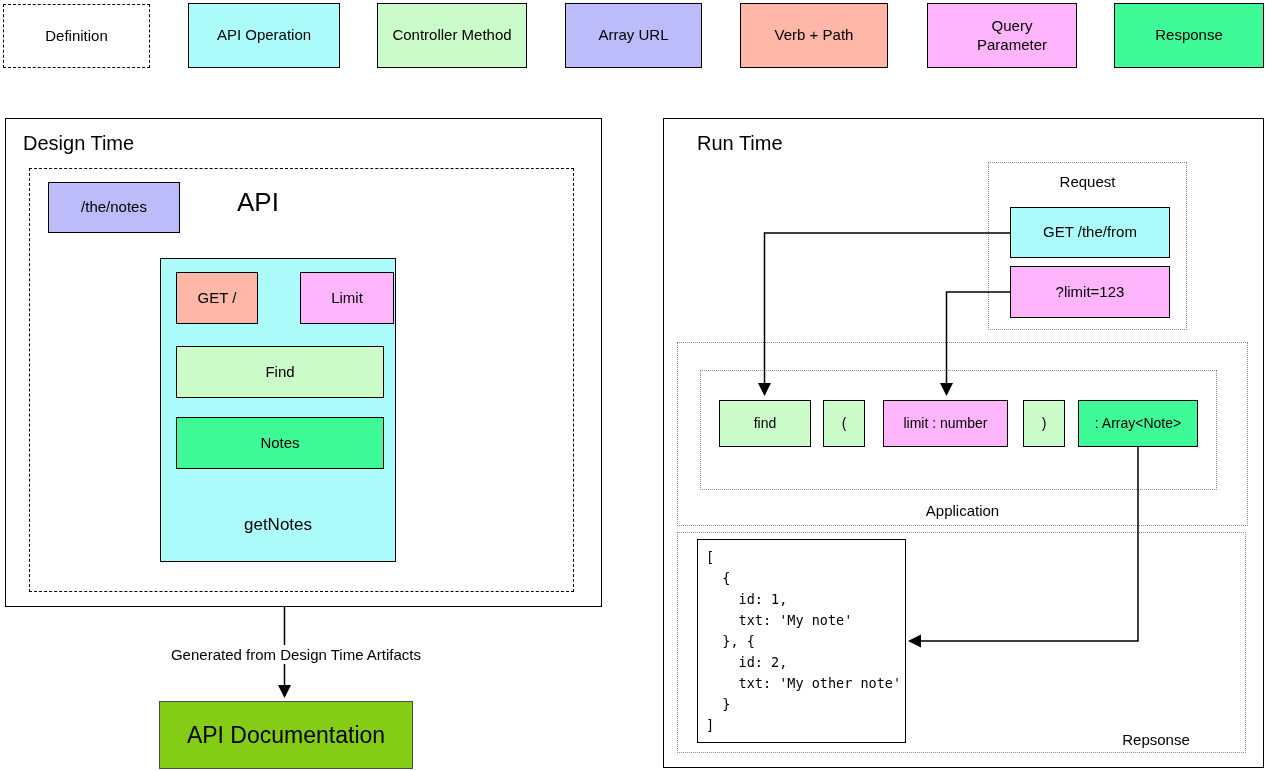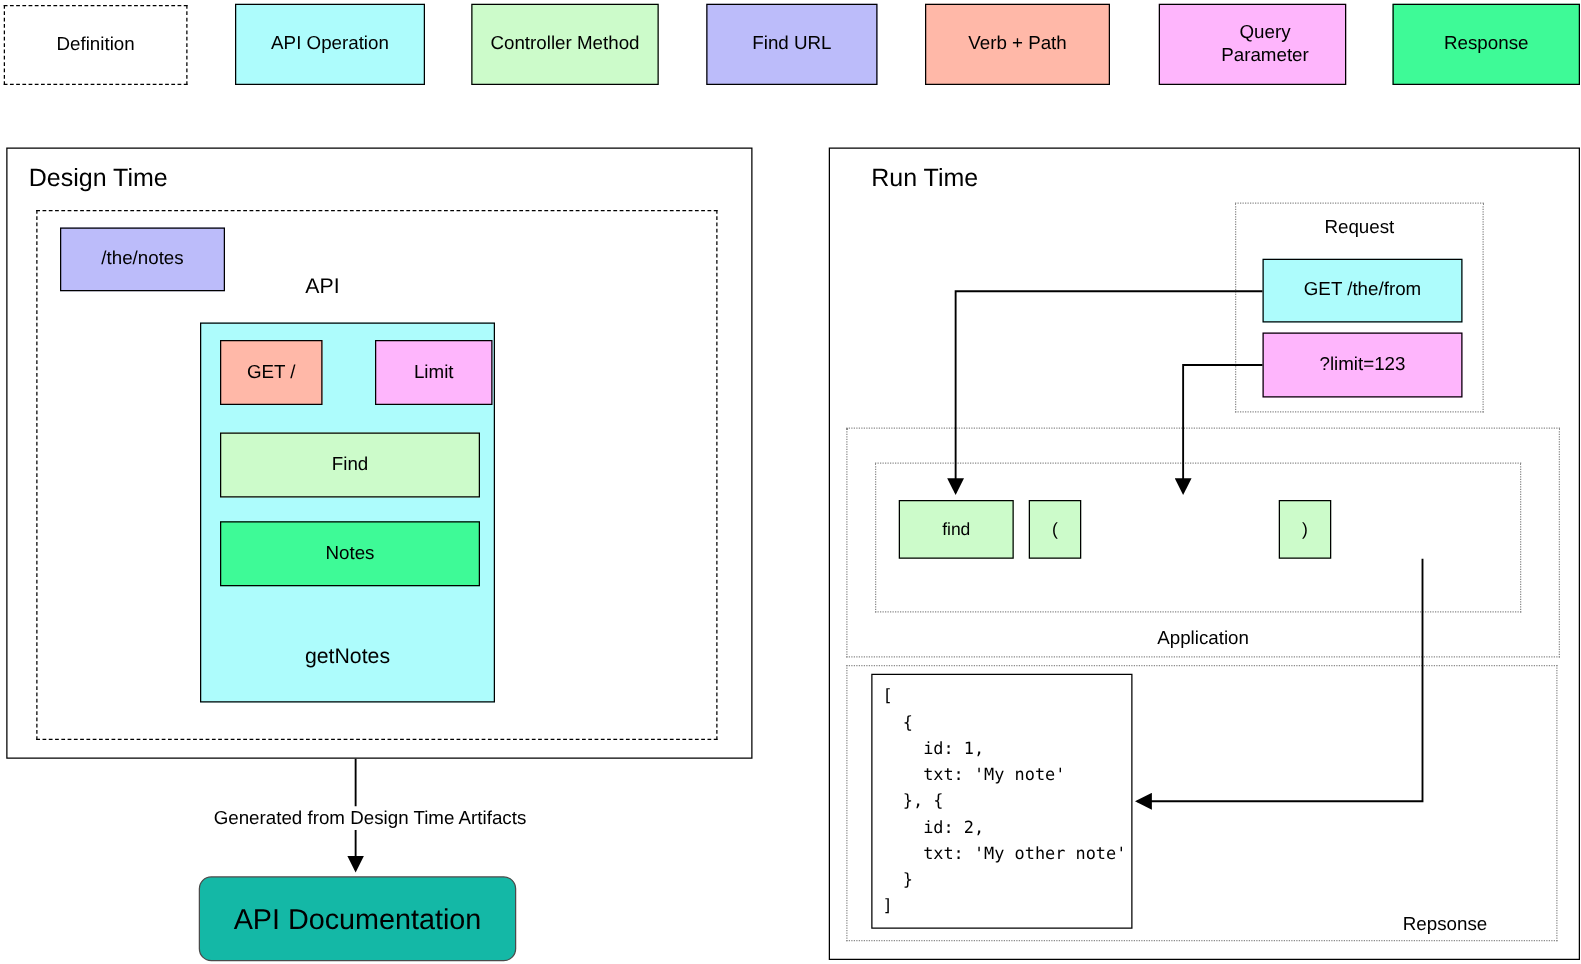--- a/index.html
+++ b/index.html
@@ -32,24 +32,24 @@
   .dotted-gray  { position: absolute; border: 1.5px dotted #8a8a8a; }
   .lbl { position: absolute; font-size: 15px; }
   .center { text-align: center; }
   
   .c-cyan    { background: #adfcfc; }
   .c-green   { background: #ccfbca; }
   .c-lav     { background: #bcbcfa; }
   .c-salmon  { background: #ffb8a8; }
   .c-magenta { background: #feb5fc; }
   .c-spring  { background: #3efa97; }
-  .c-gray    { background: #14b8a6; border-color: #4a4a4a; border-radius: 10px; }
+  .c-gray    { background: #84cc16; border-color: #4a4a4a; }
   .c-white   { background: #ffffff; }
   .title { position: absolute; font-size: 20px; }
-  .big-label { position: absolute; font-size: 17px; text-align: center; margin-top: 32px; }
+  .big-label { position: absolute; font-size: 26px; text-align: center; }
   #code-box {
     position: absolute;
     border: 1px solid #000000;
     background: #ffffff;
     font-family: "DejaVu Sans Mono", monospace;
     font-size: 13.5px;
     line-height: 21px;
     white-space: pre;
     padding: 7px 0 0 8px;
     overflow: hidden;
@@ -66,21 +66,21 @@
   <div class="box c-white" style="left:3px; top:4px; width:147px; height:64px; border:1.5px dashed #000;">
     <span>Definition</span>
   </div>
   <div class="box c-cyan" style="left:188px; top:3px; width:152px; height:65px;">
     <span>API Operation</span>
   </div>
   <div class="box c-green" style="left:377px; top:3px; width:150px; height:65px;">
     <span>Controller Method</span>
   </div>
   <div class="box c-lav" style="left:565px; top:3px; width:137px; height:65px;">
-    <span>Find URL</span>
+    <span>Array URL</span>
   </div>
   <div class="box c-salmon" style="left:740px; top:3px; width:148px; height:65px;">
     <span>Verb + Path</span>
   </div>
   <div class="box c-magenta" style="left:927px; top:3px; width:150px; height:65px;padding-left:20px;">
     <span class="narrow">Query Parameter</span>
   </div>
   <div class="box c-spring" style="left:1114px; top:3px; width:150px; height:65px;">
     <span>Response</span>
   </div>
@@ -132,22 +132,28 @@
   <div class="lbl center" style="left:677px; top:502px; width:571px;">Application</div>
 
   <div class="dotted-gray" style="left:700px; top:370px; width:517px; height:120px;"></div>
 
   <div class="box c-green" style="left:719px; top:400px; width:92px; height:47px; font-size:14px;">
     <span>find</span>
   </div>
   <div class="box c-green" style="left:823px; top:400px; width:42px; height:47px; font-size:14px;">
     <span>(</span>
   </div>
+  <div class="box c-magenta" style="left:883px; top:400px; width:125px; height:47px; font-size:14px;">
+    <span>limit : number</span>
+  </div>
   <div class="box c-green" style="left:1023px; top:400px; width:42px; height:47px; font-size:14px;">
     <span>)</span>
+  </div>
+  <div class="box c-spring" style="left:1078px; top:400px; width:120px; height:47px; font-size:14px;">
+    <span>: Array&lt;Note&gt;</span>
   </div>
 
   <div class="dotted-gray" style="left:677px; top:532px; width:569px; height:221px;"></div>
   <div id="code-box" style="left:697px; top:539px; width:209px; height:204px;">[
   {
     id: 1,
     txt: 'My note'
   }, {
     id: 2,
     txt: 'My other note'

